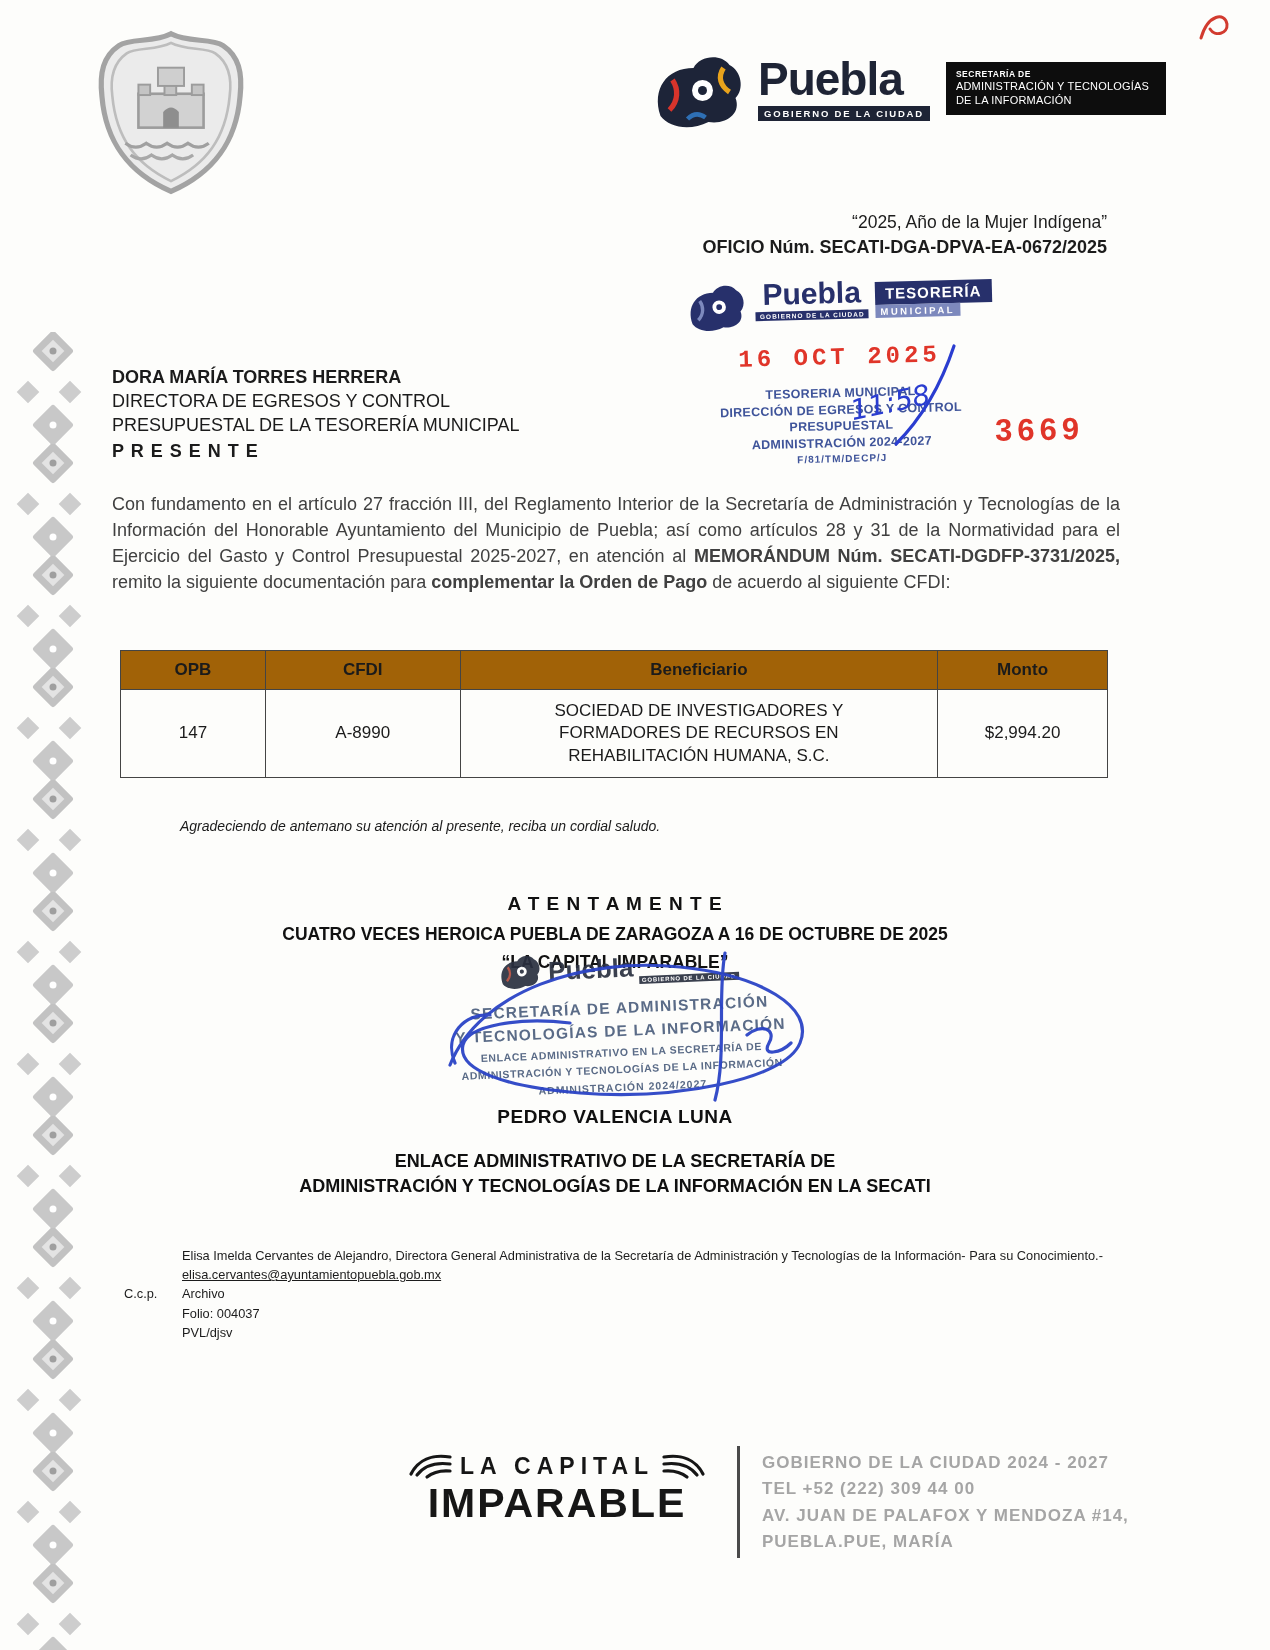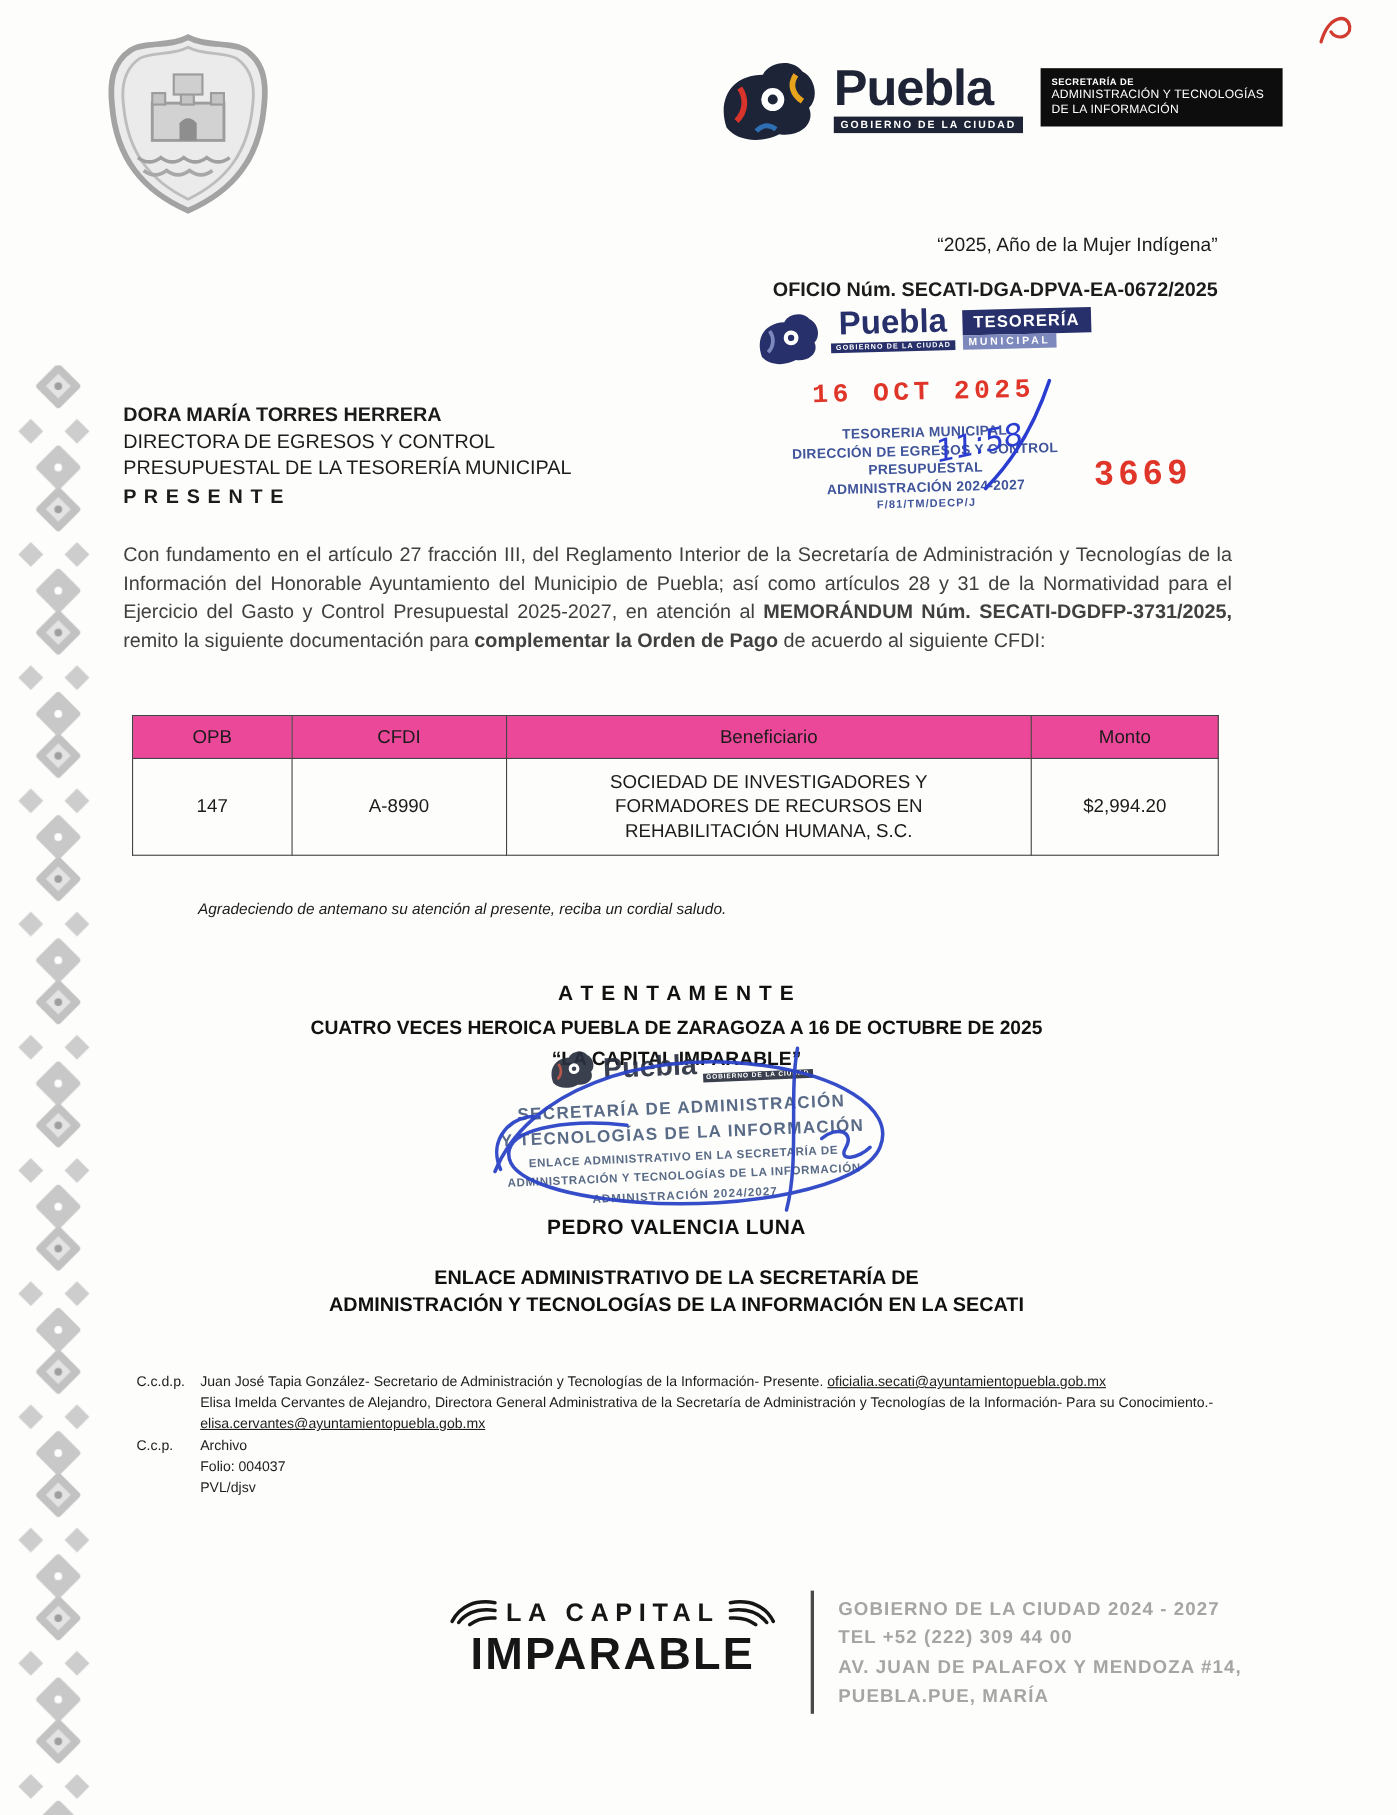--- a/index.html
+++ b/index.html
@@ -19,21 +19,21 @@
   .word-wrap { padding-top:6px; display:flex; flex-direction:column; }
   .wordmark { font-size:46px; font-weight:bold; color:#1e2435; line-height:1; letter-spacing:-1px; }
   .word-tag { margin-top:4px; background:#1e2435; color:#fff; font-size:9.5px; font-weight:bold; letter-spacing:1.8px; padding:2px 6px; text-align:center; }
   .secbox { margin-left:6px; margin-top:12px; background:#0d0d0d; color:#fff; padding:7px 10px; width:220px; min-height:52px; display:flex; flex-direction:column; justify-content:center; }
   .secbox .l1 { font-size:8.5px; font-weight:bold; letter-spacing:.5px; }
   .secbox .l2, .secbox .l3 { font-size:11px; font-weight:normal; letter-spacing:.2px; line-height:1.3; }
 
   
   .legend { right:163px; top:212px; text-align:right; }
   .legend-year { font-size:17.5px; color:#1c1c1c; }
-  .legend-oficio { font-size:18px; font-weight:bold; margin-top:20px; }
+  .legend-oficio { font-size:18px; font-weight:bold; margin-top:4px; }
 
   
   .stamp1 { left:655px; top:278px; width:370px; text-align:center; transform:rotate(-1.5deg); }
   .s1-brand { display:flex; justify-content:center; align-items:flex-start; gap:7px; }
   .emblem-s1 { width:64px; height:54px; }
   .s1-word { display:flex; flex-direction:column; align-items:center; }
   .s1-puebla { font-size:30px; font-weight:bold; color:#27306b; line-height:1; }
   .s1-tag { margin-top:2px; background:#27306b; color:#fff; font-size:6.5px; font-weight:bold; letter-spacing:1px; padding:1px 4px; }
   .s1-office { margin-top:5px; text-align:left; }
   .s1-off1 { background:#27306b; color:#fff; font-weight:bold; font-size:15px; letter-spacing:1px; padding:3px 10px; }
@@ -54,21 +54,21 @@
   .addressee { left:112px; top:366px; font-size:18px; line-height:1.33; }
   .addr-name { font-weight:bold; }
   .addr-present { font-weight:bold; letter-spacing:1px; margin-top:2px; }
 
   
   .bodytext { left:112px; top:492px; width:1008px; font-size:18px; line-height:1.44; text-align:justify; color:#404040; }
   .bodytext b { font-weight:bold; }
 
   
   .doc-table { left:120px; top:650px; width:988px; border-collapse:collapse; font-size:17px; }
-  .doc-table th { background:#ec4899; border:1.6px solid #444; padding:9px 6px; font-weight:normal; }
+  .doc-table th { background:#a16207; border:1.6px solid #444; padding:9px 6px; font-weight:bold; }
   .doc-table td { border:1.6px solid #444; padding:10px 6px; text-align:center; vertical-align:middle; line-height:1.32; }
   .col-opb { width:145px; } .col-cfdi { width:195px; } .col-ben { width:478px; } .col-monto { width:170px; }
 
   .thanks { left:180px; top:818px; font-size:14px;font-style:italic; }
 
   
   .atent { left:130px; top:893px; width:970px; text-align:center; font-weight:bold; color:#111; z-index:1; }
   .atent-1 { font-size:19px; letter-spacing:1px; }
   .atent-2 { font-size:17.5px; margin-top:9px; }
   .atent-3 { font-size:17.5px; margin-top:7px; }
@@ -275,24 +275,20 @@
   <div class="abs signer">
     <div class="signer-name">PEDRO VALENCIA LUNA</div>
     <div class="signer-role">
       <div>ENLACE ADMINISTRATIVO DE LA SECRETARÍA DE</div>
       <div>ADMINISTRACIÓN Y TECNOLOGÍAS DE LA INFORMACIÓN EN LA SECATI</div>
     </div>
   </div>
 
   <div class="abs ccblock">
     <div class="cc-row">
-      <span class="cc-label">C.c.d.p.</span>
-      <span class="cc-text"><span>Juan José Tapia González- Secretario de Administración y Tecnologías de la Información- Presente. </span><span class="cc-email">oficialia.secati@ayuntamientopuebla.gob.mx</span></span>
-    </div>
-    <div class="cc-row">
       <span class="cc-label"></span>
       <span class="cc-text"><span>Elisa Imelda Cervantes de Alejandro, Directora General Administrativa de la Secretaría de Administración y Tecnologías de la Información- Para su Conocimiento.- </span><span class="cc-email">elisa.cervantes@ayuntamientopuebla.gob.mx</span></span>
     </div>
     <div class="cc-row">
       <span class="cc-label">C.c.p.</span>
       <span class="cc-text">Archivo</span>
     </div>
     <div class="cc-row">
       <span class="cc-label"></span>
       <span class="cc-text">Folio: 004037</span>

